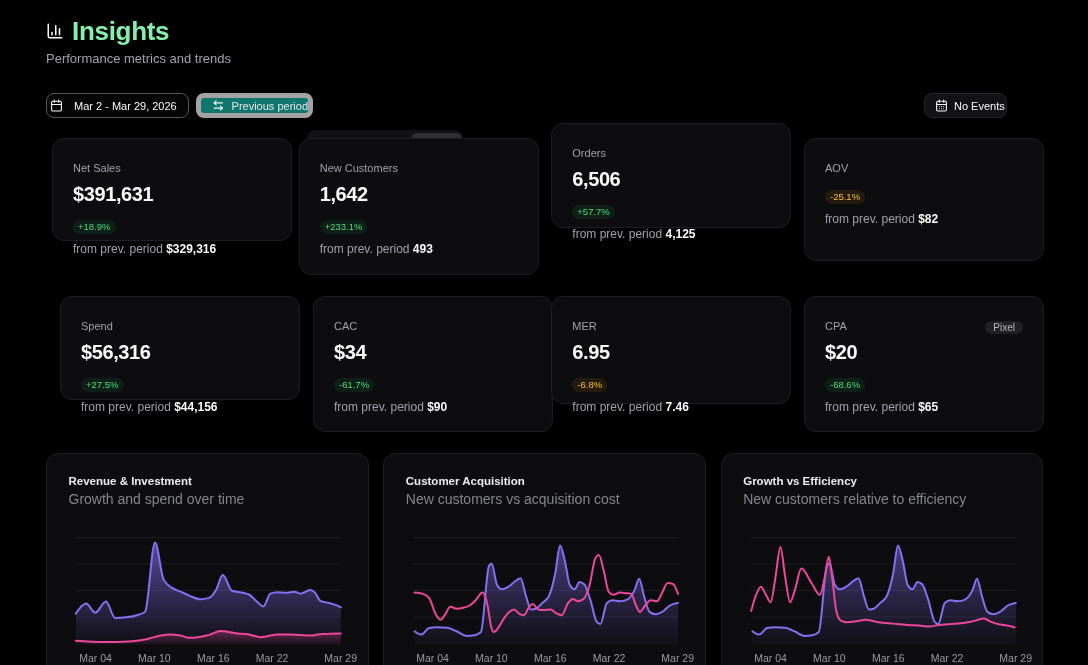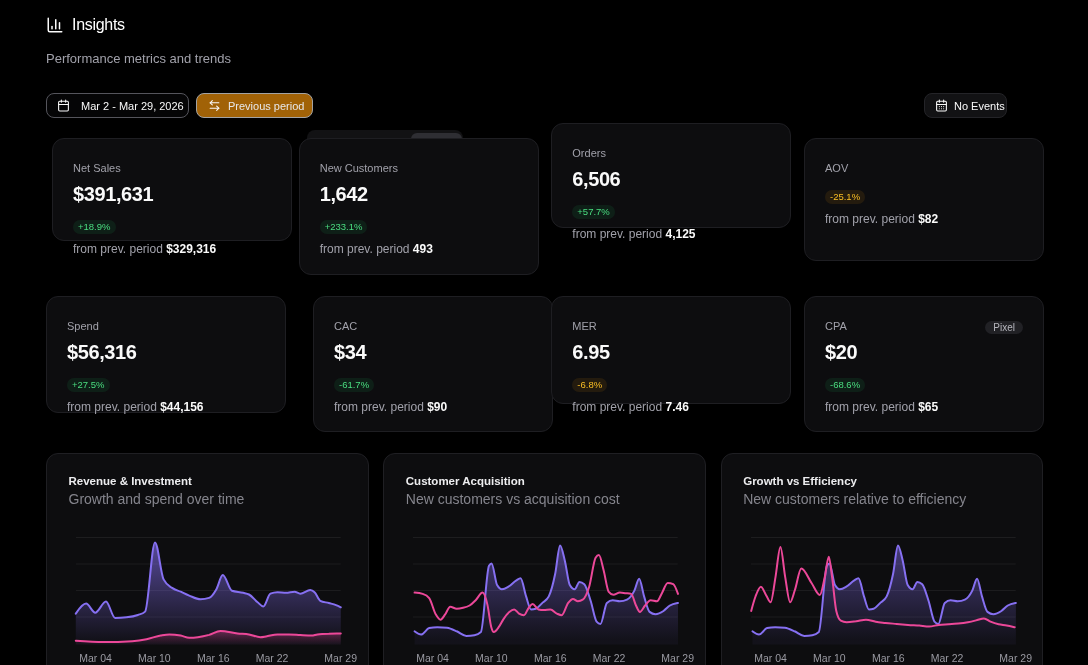--- a/index.html
+++ b/index.html
@@ -1,25 +1,25 @@
 <!DOCTYPE html>
 <html><head><meta charset="utf-8">
 <style>
 * { margin:0; padding:0; box-sizing:border-box; }
 html,body { width:1088px; height:665px; background:#000; overflow:hidden;
   font-family:"Liberation Sans", sans-serif; -webkit-font-smoothing:antialiased; }
 .page { position:relative; width:1088px; height:665px; }
 .hrow { position:absolute; left:46px; top:15.5px; display:flex; align-items:center; gap:8px; }
-.h1 { font-size:16px; font-weight:400; color:#ffffff; letter-spacing:-0.3px; }
+.h1 { font-size:26px; font-weight:700; color:#86efac; letter-spacing:-0.3px; }
 .sub { position:absolute; left:46px; top:51px; font-size:13px; color:#a1a1aa; }
 .btn { position:absolute; top:93px; height:25px; display:flex; align-items:center;
   border-radius:8px; font-size:11px; color:#fafafa; white-space:nowrap; }
 .datebtn { left:46px; width:143px; background:#050506; border:1px solid #55555c; gap:11px;
-  padding-left:10px; }
-.prevbtn { left:196px; width:117px; background:#a16207; border:1px solid #a3a3a3; gap:7px;
+  padding-left:3px; }
+.prevbtn { left:196px; width:117px; background:#0f766e; border:5px solid #a3a3a3; gap:7px;
   padding-left:11px; color:#e7e7ea; }
 .seg { position:absolute; left:307px; top:94px; width:156px; height:24px; background:#121214;
   border-radius:8px; display:flex; align-items:center; justify-content:space-between; padding:0 3px;margin-top:36px; }
 .segitem { text-align:center; font-size:10.5px; color:#9c9ca4; white-space:nowrap; padding:0 6px; }
 .segactive { background:#2e2e33; border-radius:6px; height:18px; line-height:18px;
   color:#fafafa; font-weight:700; padding:4px 6px; flex:none; }
 .noev { left:924px; width:83px; background:#121214; border:1px solid #242428; gap:6px;
   padding-left:10px; }
 .kpi { position:absolute; width:240px; background:#0d0d0f; border:1px solid #1e1e22;
   border-radius:12px; padding:23px 20px 0 20px; }
@@ -106,21 +106,21 @@
 <div class="klabel">Orders</div>
 <div class="kvalue">6,506</div>
 <div class="kbadge good">+57.7%</div>
 <div class="kprev">from prev. period <b>4,125</b></div>
 </div>
 <div class="kpi" style="left:804.0px;top:137.5px;height:123px">
 <div class="klabel">AOV</div>
 <div class="kbadge bad">-25.1%</div>
 <div class="kprev">from prev. period <b>$82</b></div>
 </div>
-<div class="kpi" style="left:46.0px;top:295.5px;height:117px">
+<div class="kpi" style="left:60px;top:295.5px;height:104px">
 <div class="klabel">Spend</div>
 <div class="kvalue">$56,316</div>
 <div class="kbadge good">+27.5%</div>
 <div class="kprev">from prev. period <b>$44,156</b></div>
 </div>
 <div class="kpi" style="left:313px;top:295.5px;height:136px">
 <div class="klabel">CAC</div>
 <div class="kvalue">$34</div>
 <div class="kbadge good">-61.7%</div>
 <div class="kprev">from prev. period <b>$90</b></div>

